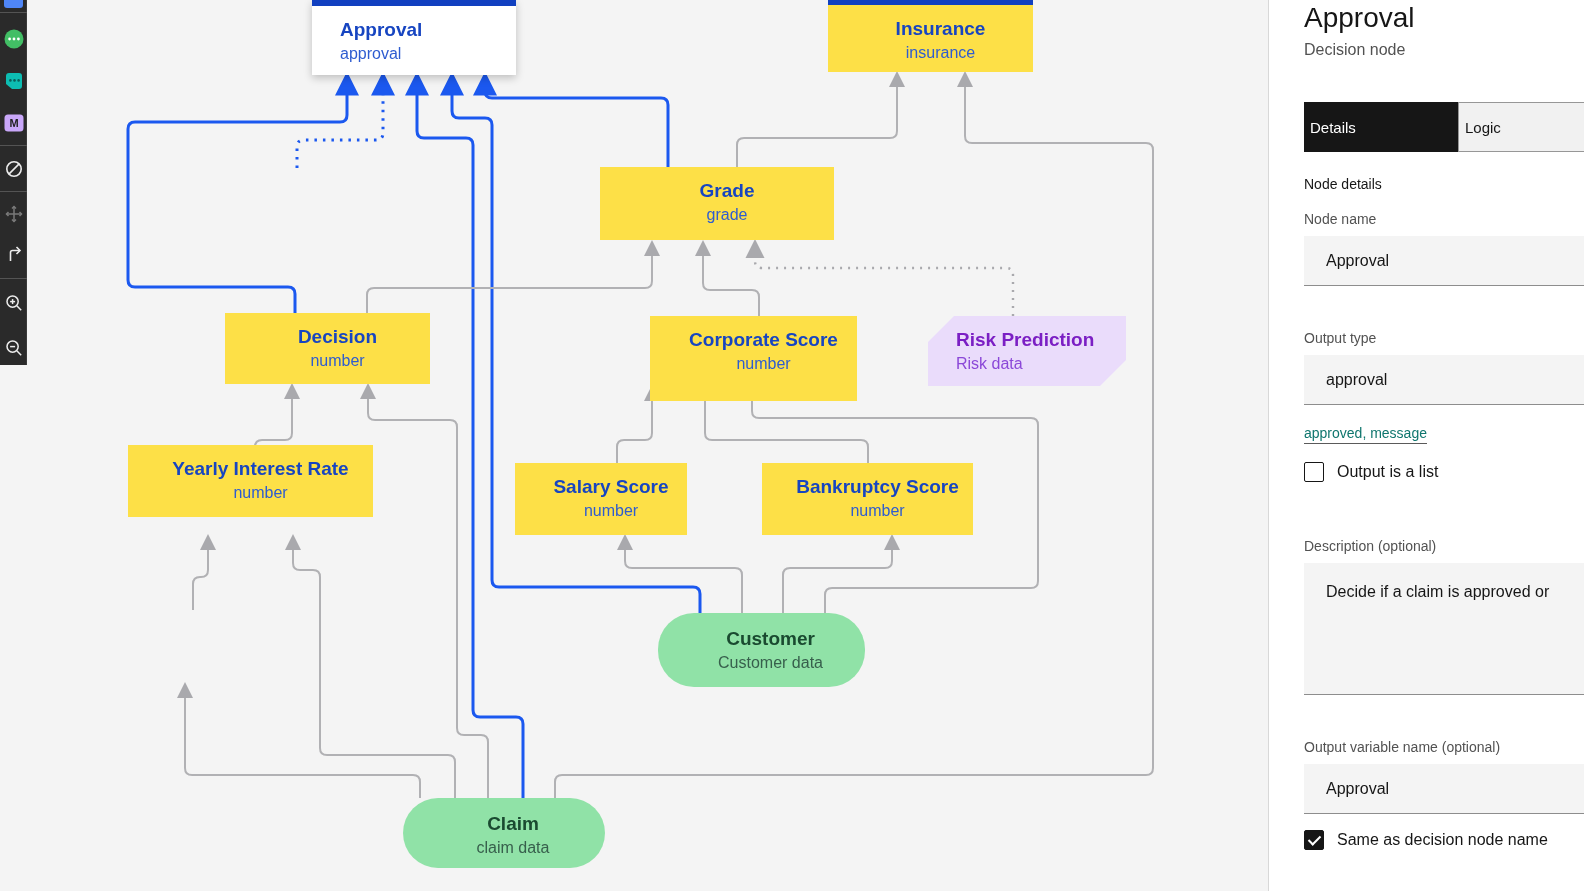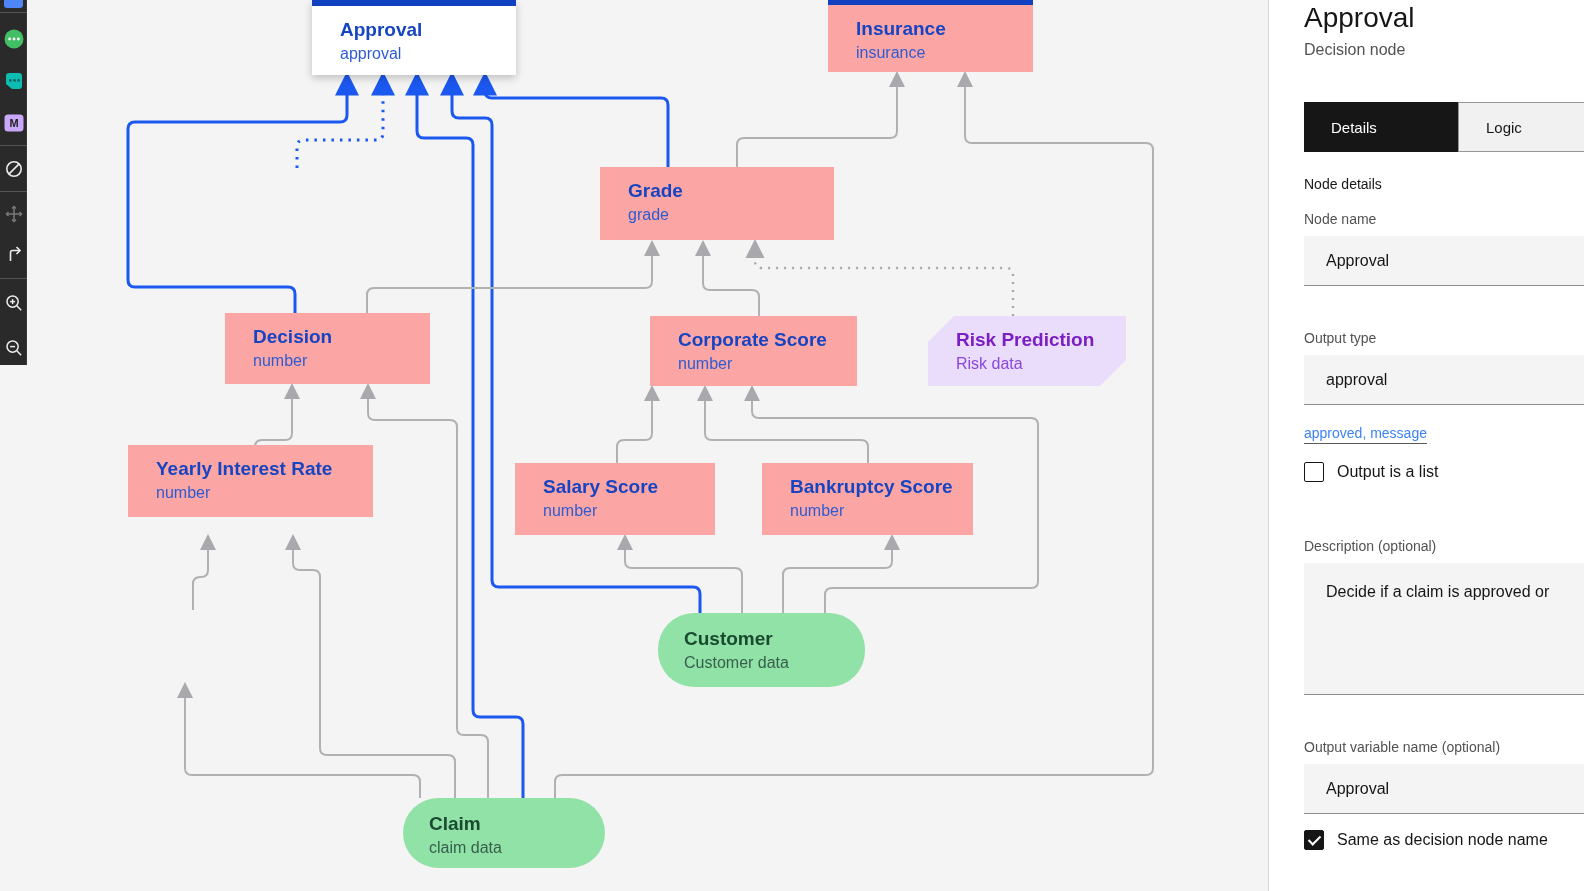--- a/index.html
+++ b/index.html
@@ -12,51 +12,51 @@
   svg.wires{position:absolute;left:0;top:0;z-index:1;}
   .edge{fill:none;}
   .gray{stroke:#b1b1b4;stroke-width:2;}
   .gray-dotted{stroke:#a9a9ad;stroke-width:2.4;stroke-dasharray:2 6;}
   .blue{stroke:#1b58ef;stroke-width:3;}
   .blue-dotted{stroke:#1b58ef;stroke-width:3;stroke-dasharray:2.5 6;}
 
   .node{position:absolute;z-index:2;padding:12px 8px 0 28px;cursor:pointer;}
   .node .t{font-size:19px;font-weight:700;line-height:1.25;}
   .node .s{font-size:16px;margin-top:2px;line-height:1.2;}
-  .node-blue{background:#fca5a5;}
+  .node-blue{background:#fde047;text-align:center;}
   .node-blue .t{color:#1745c1;} .node-blue .s{color:#2e5cd0;}
   .node-white{background:#ffffff;box-shadow:0 3px 8px rgba(0,0,0,.22);}
   .node-white .t{color:#1745c1;} .node-white .s{color:#2e5cd0;}
   .bar6{border-top:6px solid #1140c0;}
   .bar5{border-top:5px solid #1140c0;}
   .node-purple{background:#eadcfb;clip-path:polygon(26px 0,100% 0,100% calc(100% - 26px),calc(100% - 26px) 100%,0 100%,0 26px);}
   .node-purple .t{color:#7b1fc4;} .node-purple .s{color:#8b48d8;}
-  .node-green{background:#90e2a7;border-radius:36px;padding-left:26px;padding-top:14px;}
+  .node-green{background:#90e2a7;border-radius:36px;padding-left:26px;padding-top:14px;text-align:center;}
   .node-green .t{color:#1a4a30;} .node-green .s{color:#375f4c;}
 
   
   .rail{position:absolute;left:0;top:0;width:27px;height:365px;background:#2a2a2a;z-index:5;border-right:1px solid #3a3a3a;}
   .rail-item{position:absolute;left:0;width:27px;height:22px;display:flex;align-items:center;justify-content:center;cursor:pointer;}
   .rail-div{position:absolute;left:0;width:27px;height:1px;background:#545454;}
   .cut-blue{position:absolute;left:4px;top:-6px;width:19px;height:14px;background:#4f86f7;border-radius:3px;}
 
   
   .panel{position:absolute;left:1268px;top:0;width:330px;height:891px;background:#fff;border-left:1px solid #d8d8d8;padding:2px 0 0 35px;z-index:6;}
   .panel h1{font-size:28px;font-weight:400;color:#161616;margin:0;}
   .p-sub{font-size:16px;color:#525252;margin-top:7px;}
   .tabs{display:flex;margin-top:43px;height:50px;width:100%;}
-  .tab{display:flex;align-items:center;padding-left:27px;font-size:15px;cursor:pointer;}
+  .tab{display:flex;align-items:center;padding-left:6px;font-size:15px;cursor:pointer;}
   .tab-active{background:#161616;color:#fff;width:154px;}
   .tab-idle{background:#f1f1f1;color:#161616;border:1px solid #979797;flex:1;}
   .lbl-dark{margin-top:24px;font-size:14px;color:#161616;}
   .lbl{font-size:14px;color:#525252;}
   .mt19{margin-top:19px;} .mt44{margin-top:44px;} .mt56{margin-top:56px;}
   .input{background:#f4f4f4;border-bottom:1px solid #8d8d8d;height:50px;display:flex;align-items:center;padding-left:22px;font-size:16px;color:#161616;width:100%;margin-top:9px;cursor:text;white-space:nowrap;}
   .textarea{background:#f4f4f4;border-bottom:1px solid #8d8d8d;height:132px;padding:20px 14px 0 22px;font-size:16px;color:#161616;width:100%;margin-top:9px;cursor:text;white-space:nowrap;overflow:hidden;}
-  .deflink{display:inline-block;margin-top:20px;font-size:14px;color:#3b82f6;border-bottom:1px solid #5a5a5a;padding-bottom:2px;cursor:pointer;}
+  .deflink{display:inline-block;margin-top:20px;font-size:14px;color:#0f766e;border-bottom:1px solid #5a5a5a;padding-bottom:2px;cursor:pointer;}
   .checkrow{display:flex;align-items:center;gap:13px;font-size:16px;color:#161616;margin-top:18px;}
   .checkrow.mt16{margin-top:16px;}
   .cb{width:20px;height:20px;border:1.6px solid #161616;border-radius:2px;background:#fff;flex:none;position:relative;cursor:pointer;}
   .cb.on{background:#161616;}
   .cb.on::after{content:"";position:absolute;left:6px;top:1.5px;width:5px;height:10px;border:solid #fff;border-width:0 2.4px 2.4px 0;transform:rotate(45deg);}
 </style>
 </head>
 <body>
 
 <div class="page">
@@ -104,33 +104,33 @@
       <div class="s">insurance</div>
     </div>
     <div class="node node-blue" style="left:600px;top:167px;width:234px;height:73px">
       <div class="t">Grade</div>
       <div class="s">grade</div>
     </div>
     <div class="node node-blue" style="left:225px;top:313px;width:205px;height:71px">
       <div class="t">Decision</div>
       <div class="s">number</div>
     </div>
-    <div class="node node-blue" style="left:650px;top:316px;width:207px;height:70px">
+    <div class="node node-blue" style="left:650px;top:316px;width:207px;height:85px">
       <div class="t">Corporate Score</div>
       <div class="s">number</div>
     </div>
     <div class="node node-purple" style="left:928px;top:316px;width:198px;height:70px">
       <div class="t">Risk Prediction</div>
       <div class="s">Risk data</div>
     </div>
     <div class="node node-blue" style="left:128px;top:445px;width:245px;height:72px">
       <div class="t">Yearly Interest Rate</div>
       <div class="s">number</div>
     </div>
-    <div class="node node-blue" style="left:515px;top:463px;width:200px;height:72px">
+    <div class="node node-blue" style="left:515px;top:463px;width:172px;height:72px">
       <div class="t">Salary Score</div>
       <div class="s">number</div>
     </div>
     <div class="node node-blue" style="left:762px;top:463px;width:211px;height:72px">
       <div class="t">Bankruptcy Score</div>
       <div class="s">number</div>
     </div>
     <div class="node node-green" style="left:658px;top:613px;width:207px;height:74px">
       <div class="t">Customer</div>
       <div class="s">Customer data</div>

